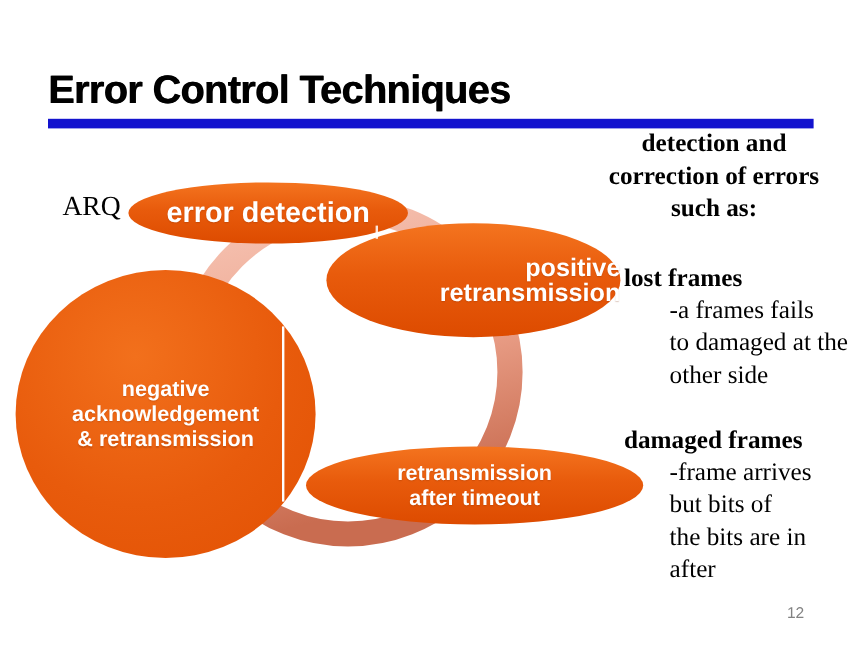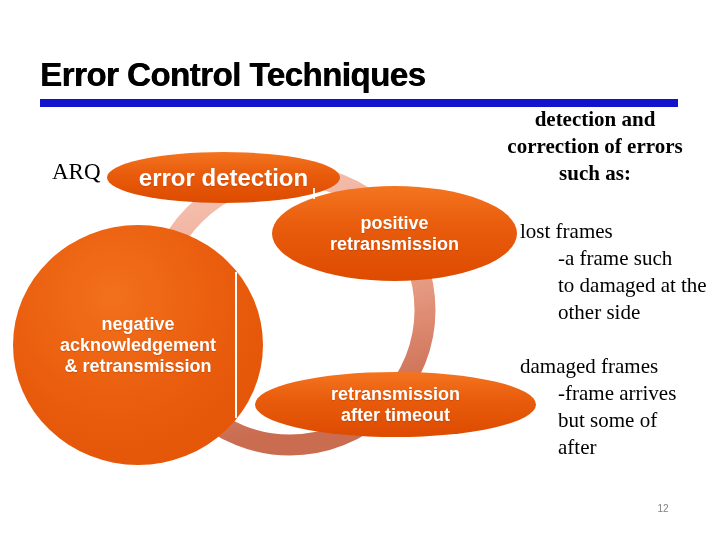--- a/index.html
+++ b/index.html
@@ -13,37 +13,37 @@
 
   .arq{left:52px;top:114px;font-family:"Liberation Serif",serif;font-size:23px;color:#000;margin-top:45px;}
 
   .ring-svg{left:130px;top:150px;z-index:1;}
 
   .shape{z-index:2;display:flex;flex-direction:column;align-items:center;justify-content:center;
          text-align:center;color:#fff;font-weight:bold;line-height:21px;
          text-shadow:0 1px 1px rgba(120,40,0,0.25);}
   .ellipse{border-radius:50%;background:linear-gradient(180deg,#F4741F 0%,#E85B0C 45%,#DD4B00 100%);}
   .ed{left:107px;top:152px;width:233px;height:51px;font-size:24px;}
-  .pa{left:272px;top:186px;width:245px;height:95px;font-size:18px;}
+  .pa{left:272px;top:186px;width:245px;height:95px;font-size:21px;align-items:flex-end;}
   .rt{left:255px;top:372px;width:281px;height:65px;font-size:18px;}
   .big-circle{left:13px;top:225px;width:250px;height:240px;border-radius:50%;
       background:radial-gradient(circle at 40% 30%,#F2701C 0%,#E85B0C 55%,#E25103 100%);
       font-size:18px;}
 
   .vline{left:235px;top:272px;width:2px;height:146px;background:#ffffff;z-index:3;}
   .notch{left:313px;top:188px;width:2px;height:11px;background:rgba(255,255,255,0.85);z-index:3;}
 
   .serif{font-family:"Liberation Serif",serif;color:#000;font-size:21px;line-height:27px;}
   .intro{left:470px;top:106px;width:250px;text-align:center;font-weight:bold;}
   .note{left:520px;top:218px;width:200px;}
   .note2{left:520px;top:353px;width:200px;}
-  .note .head,.note2 .head{font-weight:normal;}
+  .note .head,.note2 .head{font-weight:bold;}
   .note .ln,.note2 .ln{margin-left:38px;}
 
-  .pagenum{left:648px;top:503px;width:30px;text-align:center;font-size:10px;color:#828282;}
+  .pagenum{left:648px;top:503px;width:30px;text-align:center;font-size:13px;color:#828282;}
 </style>
 </head>
 <body>
 
 <div class="slide">
 
   <div class="abs title">Error Control Techniques</div>
   <div class="abs title-bar"></div>
 
   <div class="abs arq">ARQ</div>
@@ -83,27 +83,28 @@
   <div class="abs notch"></div>
 
   <div class="abs serif intro">
     <div>detection and</div>
     <div>correction of errors</div>
     <div>such as:</div>
   </div>
 
   <div class="abs serif note">
     <div class="head">lost frames</div>
-    <div class="ln">-a frame such</div>
+    <div class="ln">-a frames fails</div>
     <div class="ln">to damaged at the</div>
     <div class="ln">other side</div>
   </div>
 
   <div class="abs serif note2">
     <div class="head">damaged frames</div>
     <div class="ln">-frame arrives</div>
-    <div class="ln">but some of</div>
+    <div class="ln">but bits of</div>
+    <div class="ln">the bits are in</div>
     <div class="ln">after</div>
   </div>
 
   <div class="abs pagenum">12</div>
 
 </div>
 
 </body></html>

